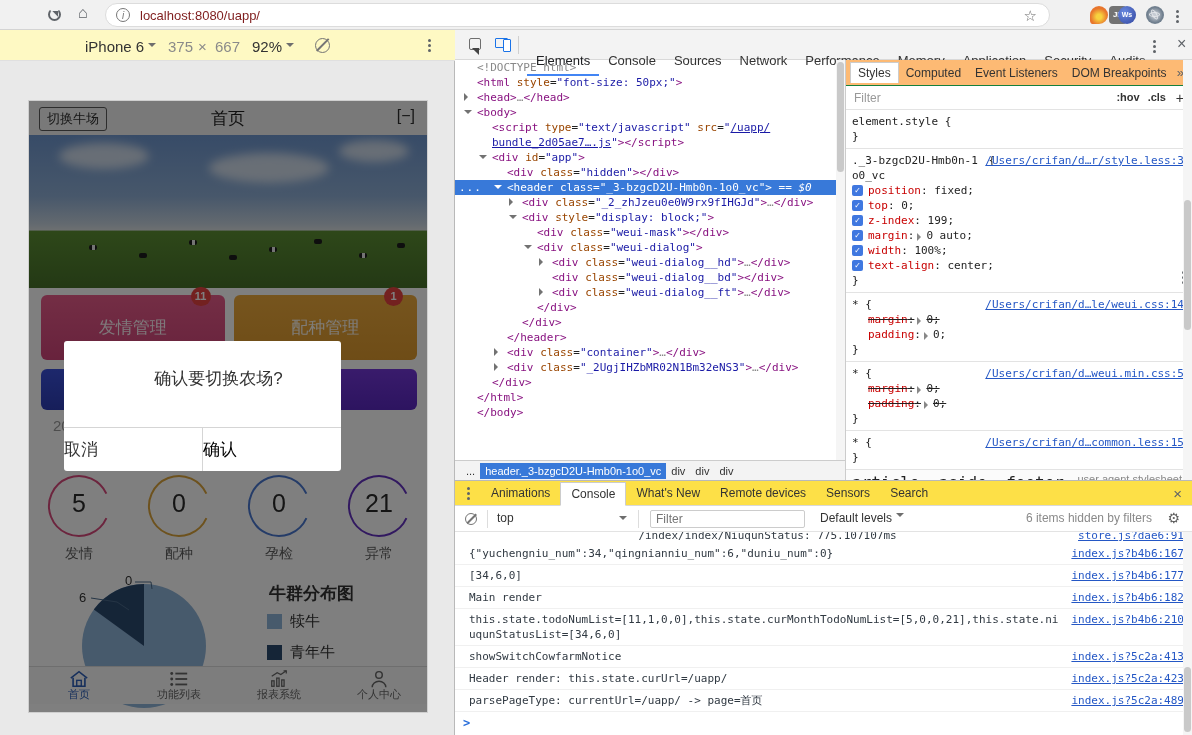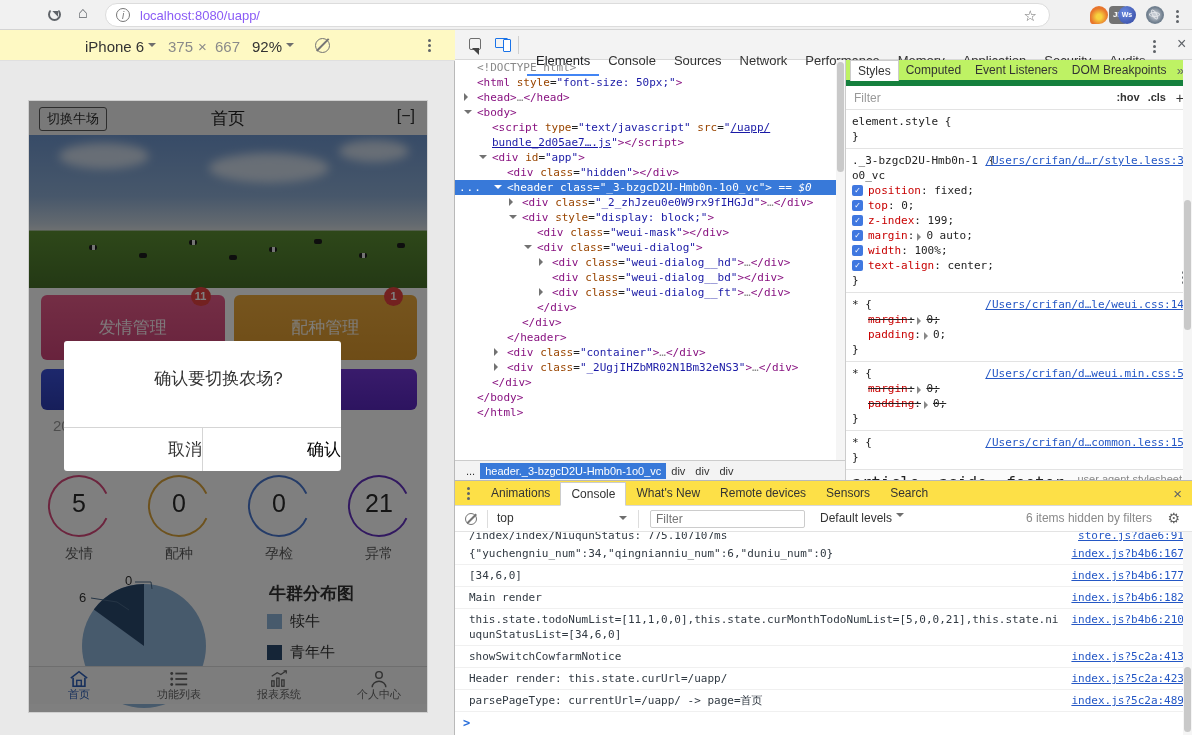--- a/index.html
+++ b/index.html
@@ -14,21 +14,21 @@
   .reload-icon { left:48px; top:8px; width:13px; height:13px; border:2px solid #5f6368;
     border-radius:50%; border-top-color:transparent; }
   .reload-icon:after { content:""; position:absolute; right:-3px; top:-3px;
     border:4px solid transparent; border-left-color:#5f6368; transform:rotate(-45deg); }
   .home-icon { left:78px; top:4px; font-size:16px; }
   #omnibox { position:absolute; left:105px; top:3px; width:945px; height:24px;
     background:#fff; border:1px solid #dcdcdc; border-radius:13px; }
   .info-icon { position:absolute; left:10px; top:4px; width:14px; height:14px;
     border:1px solid #777; border-radius:50%; color:#777; font-size:10px;
     text-align:center; line-height:13px; font-style:italic; }
-  #omnibox .url { position:absolute; left:34px; top:4px; font-size:13px; color:#8b5cf6; }
+  #omnibox .url { position:absolute; left:34px; top:4px; font-size:13px; color:#7f1d1d; }
   .star-icon { position:absolute; right:12px; top:3px; font-size:15px; color:#6e6e6e; }
   .ext { position:absolute; top:6px; width:18px; height:18px; border-radius:4px;
     color:#fff; font-size:8px; font-weight:bold; text-align:center; line-height:18px; }
   .ext-jh { left:1062px; background:#737373;margin-left:47px; }
   .ext-flame { left:1090px; background:radial-gradient(circle at 50% 60%, #f7d23e 18%, #e8762d 60%); border-radius:50% 50% 50% 20%; }
   .ext-ws { left:1118px; background:radial-gradient(circle at 35% 35%, #6a8ae0, #31459e); border-radius:50%; font-size:7px; }
   .ext-react { left:1146px; background:radial-gradient(circle at 50% 50%, #c7ccd4 12%, #71808f 60%); border-radius:50%; }
   .ext-react i { position:absolute; left:3px; top:6px; width:11px; height:5px;
     border:1px solid #e3e6ea; border-radius:50%; }
   .ext-react i+i { transform:rotate(60deg); }
@@ -96,21 +96,21 @@
   .tab-item .tlabel { font-size:11px; color:#666; line-height:10px; }
   .tab-item.active .tlabel { color:#2d5fb8; }
   #screen-mask { position:absolute; left:0; top:0; width:400px; height:613px;
     background:rgba(0,0,0,.5); z-index:5; }
   #weui-dialog { position:absolute; left:35px; top:240px; width:277px; height:130px;
     background:#fff; border-radius:3px; z-index:6; }
   #dialog-title { position:absolute; left:0; top:26px; width:100%; text-align:center;
     font-size:17px; color:#333;padding-left:32px; }
   #dialog-footer { position:absolute; left:0; bottom:0; width:100%; height:44px;
     border-top:1px solid #d5d5d5; display:flex; font-size:17px; }
-  #dialog-footer .dbtn { flex:1; text-align:right; line-height:43px; }
+  #dialog-footer .dbtn { flex:1; text-align:left; line-height:43px; }
   #btn-cancel { color:#353535; border-right:1px solid #d5d5d5; }
 
   
   #devtools { position:absolute; left:455px; top:30px; width:737px; height:705px; background:#fff; }
   #dt-tabbar { position:absolute; left:0; top:0; width:737px; height:30px;
     background:#f3f3f3; border-bottom:1px solid #d9d9d9; }
   .insp-icon { position:absolute; left:14px; top:8px; width:12px; height:12px;
     border:1.5px solid #6e6e6e; border-radius:2px; }
   .insp-icon:after { content:""; position:absolute; right:-4px; bottom:-4px;
     border:5px solid transparent; border-top-color:#444; transform:rotate(-135deg); }
@@ -142,21 +142,21 @@
   .tl.sel .arw.d { border-top-color:#fff; }
   #el-breadcrumb { position:absolute; left:0; top:430px; width:390px; height:20px;
     background:#f3f3f3; border-top:1px solid #ccc; font-size:11px; color:#333;
     display:flex; align-items:center; padding-left:6px; }
   .crumb { padding:2px 5px; }
   .crumb.selc { background:#3879d9; color:#fff; }
 
   
   #styles-panel { position:absolute; left:390px; top:30px; width:347px; height:450px;
     border-left:1px solid #ccc; overflow:hidden; }
-  #styles-tabs { height:26px; background:#bef264; border-bottom:6px solid #15803d;
+  #styles-tabs { height:26px; background:#fdba74; border-bottom:1px solid #15803d;
     display:flex; align-items:center; font-size:12px; color:#333; padding-left:4px; }
   .st-tab { padding:3px 7px; }
   .st-tab.active { background:#fff; border:1px solid #ccc; border-bottom:none; }
   #styles-more { margin-left:auto; padding-right:8px; color:#5f6368; font-size:13px; }
   #styles-filter { height:24px; border-bottom:1px solid #e3e3e3; position:relative;
     font-size:12px; }
   #styles-filter .flabel { position:absolute; left:8px; top:5px; color:#999; }
   #styles-filter .toggles { position:absolute; right:26px; top:5px; color:#333;
     font-weight:bold; font-size:11px; letter-spacing:0; }
   #styles-filter .toggles span { margin-left:8px; }
@@ -204,21 +204,21 @@
     font-family:"Liberation Sans",sans-serif; }
   #levels { position:absolute; left:365px; top:5px; }
   #hidden-note { position:absolute; right:40px; top:5px; color:#8a8a8a; }
   #console-gear { position:absolute; right:12px; top:4px; color:#616161; font-size:14px; }
   #console-rows { font-size:11px; line-height:15px; }
   .crow { display:flex; border-bottom:1px solid #f0f0f0; padding:3px 8px 3px 14px; }
   .crow .ctext { flex:1; color:#303942; white-space:pre-wrap; word-break:break-all; }
   .crow .clink { color:#2457c5; text-decoration:underline; white-space:nowrap;
     margin-left:12px; }
   #crow-clip { height:11px; overflow:hidden; }
-  #crow-clip .crow { margin-top:-7px; }
+  #crow-clip .crow { margin-top:-7px;text-align:center; }
   #console-prompt { padding:4px 8px; color:#2a6fdb; font-weight:bold; font-size:12px; }
 
   .scrollbar { position:absolute; width:9px; background:#f5f5f5; }
   .thumb { position:absolute; left:1px; width:7px; background:#c9c9c9; border-radius:4px; }
 </style>
 </head>
 <body>
 
 <div id="browser-bar">
   <span class="bb-icon reload-icon"></span>
@@ -421,22 +421,22 @@
       <div class="tl" style="padding-left: 82px;"><span class="arw d" style="left: 69px;"></span><span class="tk-t">&lt;div </span><span class="tk-a">class</span><span class="tk-p">=</span><span class="tk-v">"weui-dialog"</span><span class="tk-t">&gt;</span></div>
       <div class="tl" style="padding-left: 97px;"><span class="arw r" style="left: 84px;"></span><span class="tk-t">&lt;div </span><span class="tk-a">class</span><span class="tk-p">=</span><span class="tk-v">"weui-dialog__hd"</span><span class="tk-t">&gt;</span><span class="tk-g">…</span><span class="tk-t">&lt;/div&gt;</span></div>
       <div class="tl" style="padding-left: 97px;"><span class="tk-t">&lt;div </span><span class="tk-a">class</span><span class="tk-p">=</span><span class="tk-v">"weui-dialog__bd"</span><span class="tk-t">&gt;&lt;/div&gt;</span></div>
       <div class="tl" style="padding-left: 97px;"><span class="arw r" style="left: 84px;"></span><span class="tk-t">&lt;div </span><span class="tk-a">class</span><span class="tk-p">=</span><span class="tk-v">"weui-dialog__ft"</span><span class="tk-t">&gt;</span><span class="tk-g">…</span><span class="tk-t">&lt;/div&gt;</span></div>
       <div class="tl" style="padding-left: 82px;"><span class="tk-t">&lt;/div&gt;</span></div>
       <div class="tl" style="padding-left: 67px;"><span class="tk-t">&lt;/div&gt;</span></div>
       <div class="tl" style="padding-left: 52px;"><span class="tk-t">&lt;/header&gt;</span></div>
       <div class="tl" style="padding-left: 52px;"><span class="arw r" style="left: 39px;"></span><span class="tk-t">&lt;div </span><span class="tk-a">class</span><span class="tk-p">=</span><span class="tk-v">"container"</span><span class="tk-t">&gt;</span><span class="tk-g">…</span><span class="tk-t">&lt;/div&gt;</span></div>
       <div class="tl" style="padding-left: 52px;"><span class="arw r" style="left: 39px;"></span><span class="tk-t">&lt;div </span><span class="tk-a">class</span><span class="tk-p">=</span><span class="tk-v">"_2UgjIHZbMR02N1Bm32eNS3"</span><span class="tk-t">&gt;</span><span class="tk-g">…</span><span class="tk-t">&lt;/div&gt;</span></div>
       <div class="tl" style="padding-left: 37px;"><span class="tk-t">&lt;/div&gt;</span></div>
+      <div class="tl" style="padding-left: 22px;"><span class="tk-t">&lt;/html&gt;</span></div>
       <div class="tl" style="padding-left: 22px;"><span class="tk-t">&lt;/body&gt;</span></div>
-      <div class="tl" style="padding-left: 22px;"><span class="tk-t">&lt;/html&gt;</span></div>
     </div>
   <div id="el-breadcrumb">
       <span class="crumb">...</span>
       <span class="crumb selc">header._3-bzgcD2U-Hmb0n-1o0_vc</span>
       <span class="crumb">div</span>
       <span class="crumb">div</span>
       <span class="crumb">div</span>
     </div>
   <div class="scrollbar" style="left:381px;top:30px;height:400px;">
       <div class="thumb" style="top:2px;height:110px;"></div>

